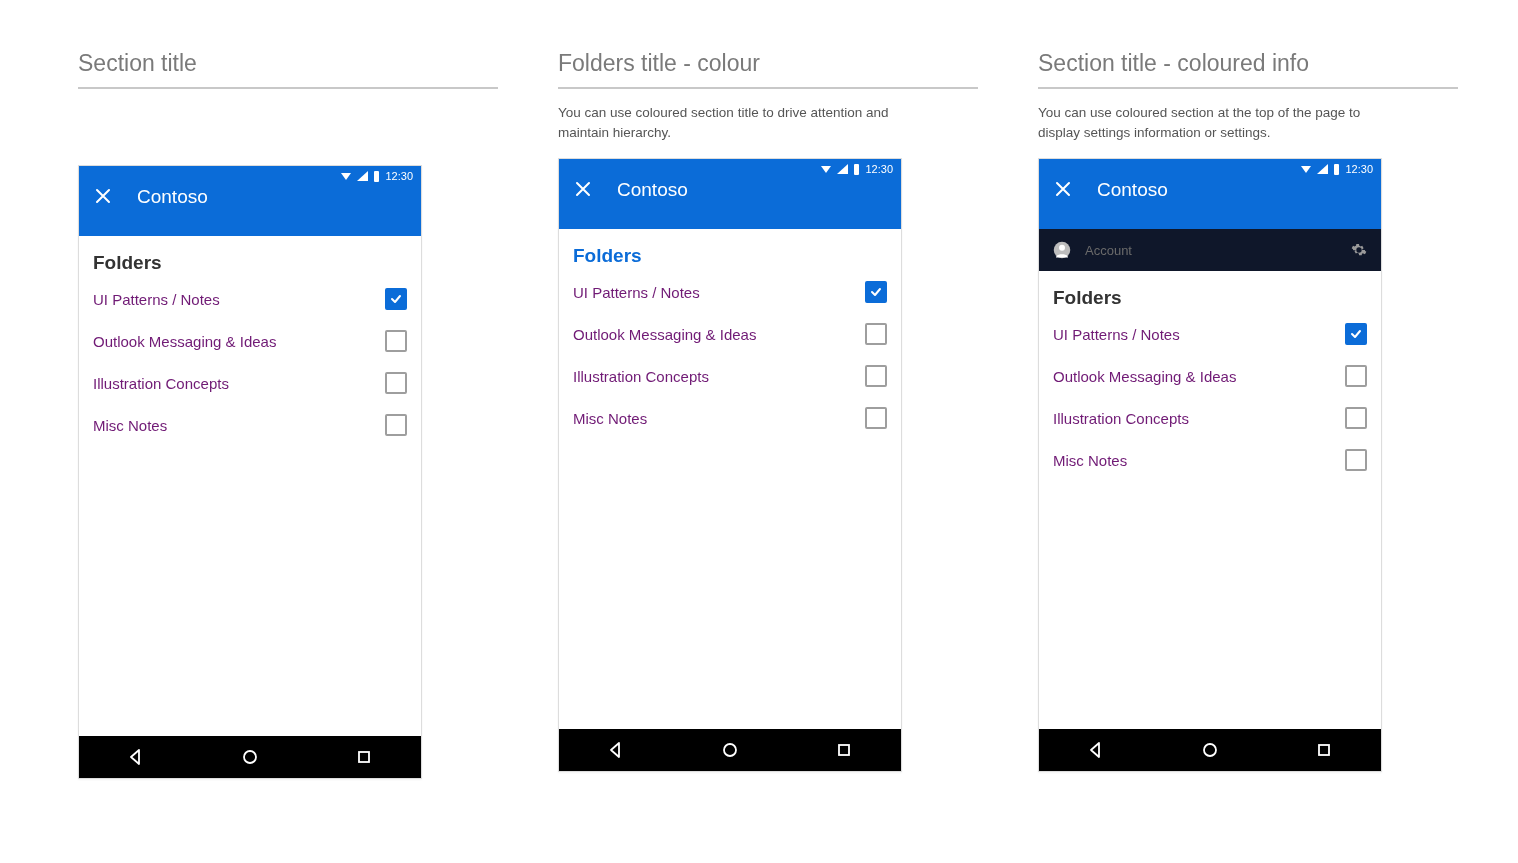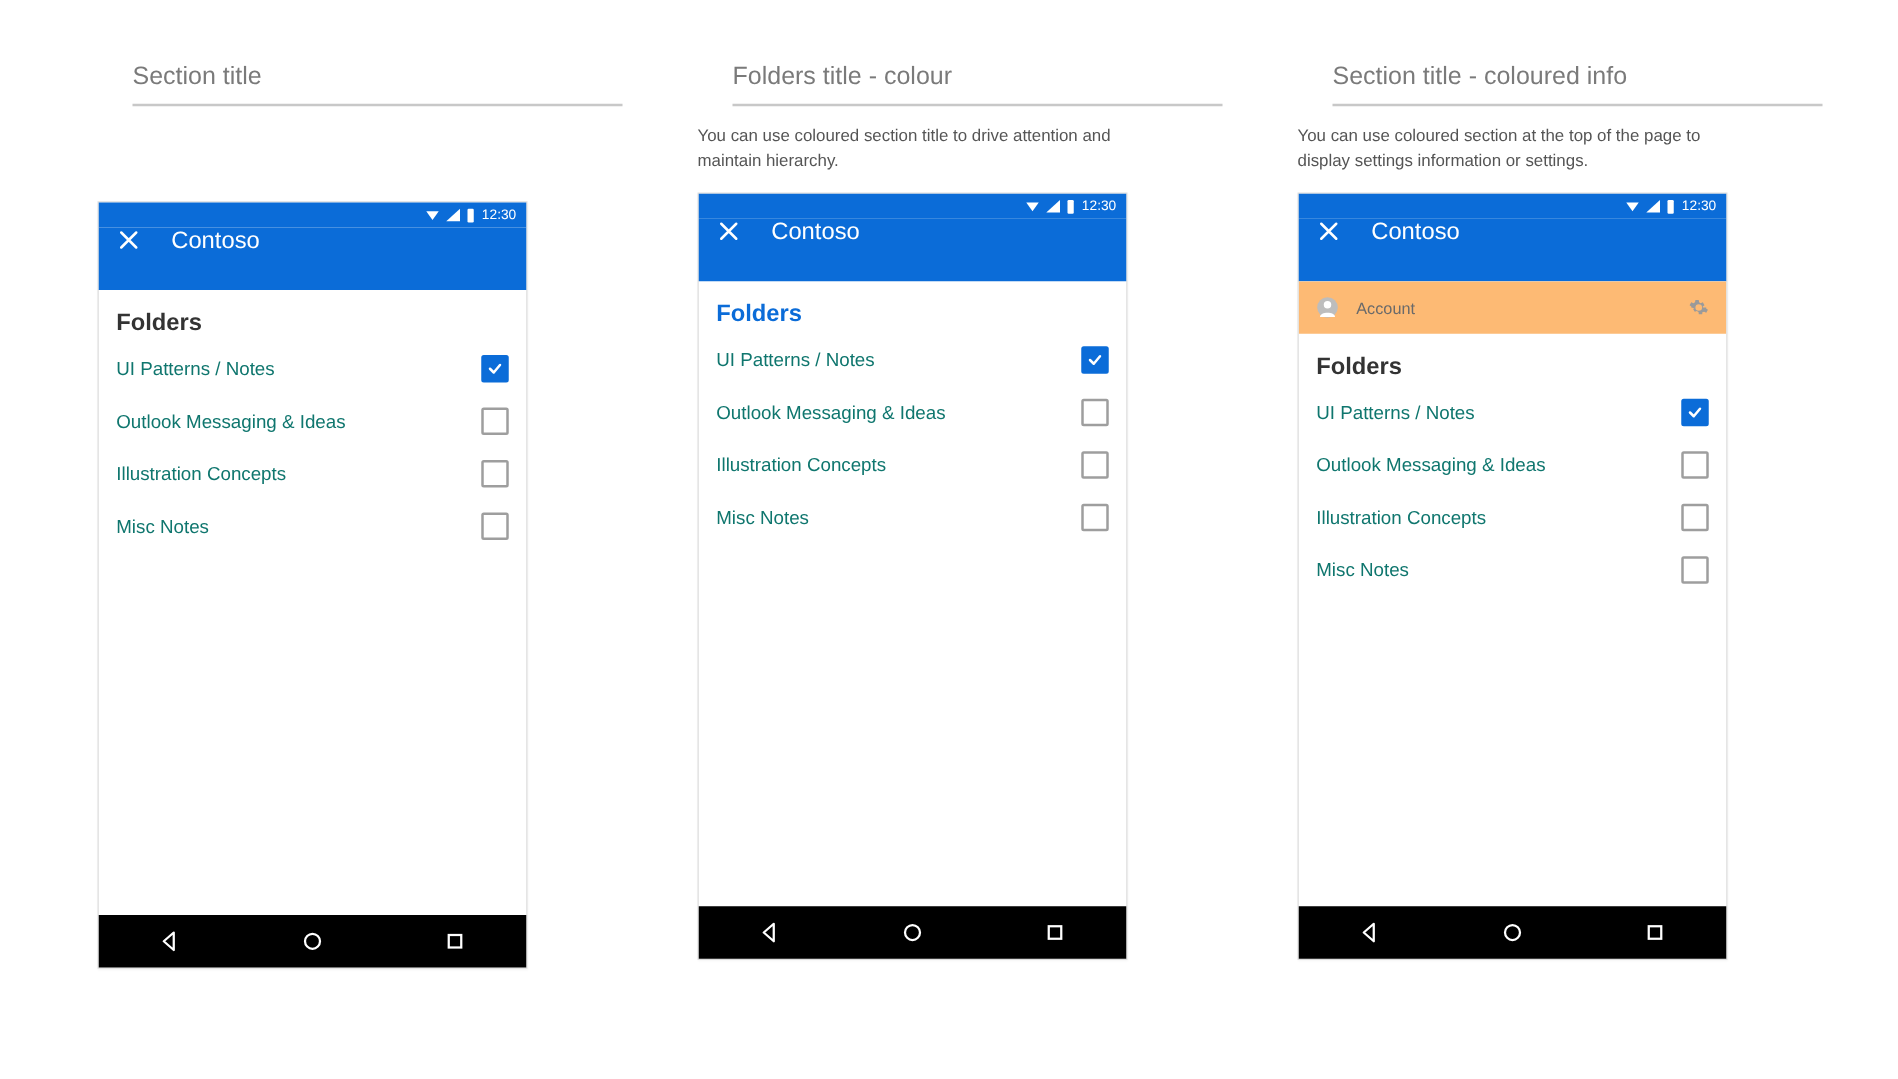--- a/index.html
+++ b/index.html
@@ -8,46 +8,46 @@
     --text:#333;
     --muted:#777;
     --divider:#c8c8c8;
     --page-bg:#fff;
     --black:#000;
     --check-grey:#9e9e9e;
   }
   html,body{margin:0;padding:0;background:var(--page-bg);font-family:"Segoe UI","Helvetica Neue",Arial,sans-serif;color:var(--text);}
   .page{padding:50px 78px 60px;display:flex;gap:60px;align-items:flex-start;}
   .col{flex:0 0 auto;width:420px;}
-  .col-title{font-size:20px;color:#7a7a7a;border-bottom:2px solid var(--divider);padding-bottom:10px;margin-bottom:14px;margin-left:28px;}
+  .col-title{font-size:23px;color:#7a7a7a;border-bottom:2px solid var(--divider);padding-bottom:10px;margin-bottom:14px;}
   .col-desc{font-size:13.5px;color:#555;line-height:1.45;margin:0 0 16px;max-width:340px;}
   .col-spacer{height:62px;}
 
   .phone{width:342px;height:612px;border:1px solid #ddd;display:flex;flex-direction:column;background:#fff;box-shadow:0 1px 2px rgba(0,0,0,.05);} 
 
   .statusbar{background:var(--brand);height:20px;display:flex;align-items:center;justify-content:flex-end;gap:6px;padding:0 8px;font-size:11px;color:#fff;}
   .si-tri{width:0;height:0;border-left:5px solid transparent;border-right:5px solid transparent;border-top:7px solid #fff;}
   .si-sig{width:0;height:0;border-left:11px solid transparent;border-bottom:10px solid #fff;}
   .si-batt{width:5px;height:11px;background:#fff;border-radius:1px;}
 
   .appbar{height:50px;background:var(--brand);display:flex;padding:0 14px;gap:24px;}
   .close-x{width:20px;height:20px;color:#fff;display:flex;align-items:center;justify-content:center;}
   .close-x svg{display:block}
   .brand-title{color:#fff;font-size:19px;font-weight:500;}
 
   .content{flex:1 1 auto;overflow:auto;}
-  .acct-row{background:#fdba74;display:flex;align-items:center;height:42px;padding:0 14px;gap:14px;}
+  .acct-row{background:#0f172a;display:flex;align-items:center;height:42px;padding:0 14px;gap:14px;}
   .acct-label{color:#6a6a6a;font-size:13px;}
   .acct-ico, .gear-ico{color:#9a9a9a;display:flex;align-items:center;}
   .gear-ico{margin-left:auto;}
 
   .section-h{font-size:19px;font-weight:700;color:#333;padding:16px 14px 4px;}
   .section-h.blue{color:var(--brand);}
 
-  .row{display:flex;align-items:center;justify-content:space-between;padding:10px 14px;font-size:15px;color:#0f766e;}
+  .row{display:flex;align-items:center;justify-content:space-between;padding:10px 14px;font-size:15px;color:#701a75;}
   .row .lbl{}
   .chk{width:18px;height:18px;border:2px solid var(--check-grey);border-radius:2px;display:flex;align-items:center;justify-content:center;}
   .chk.checked{background:var(--brand);border-color:var(--brand);}
   .chk.checked svg{display:block}
   .chk svg{display:none}
 
   .navbar{background:var(--black);height:42px;display:flex;align-items:center;justify-content:space-around;}
   .nav-ico{width:44px;height:42px;display:flex;align-items:center;justify-content:center;color:#fff;}
 </style>
 </head>

